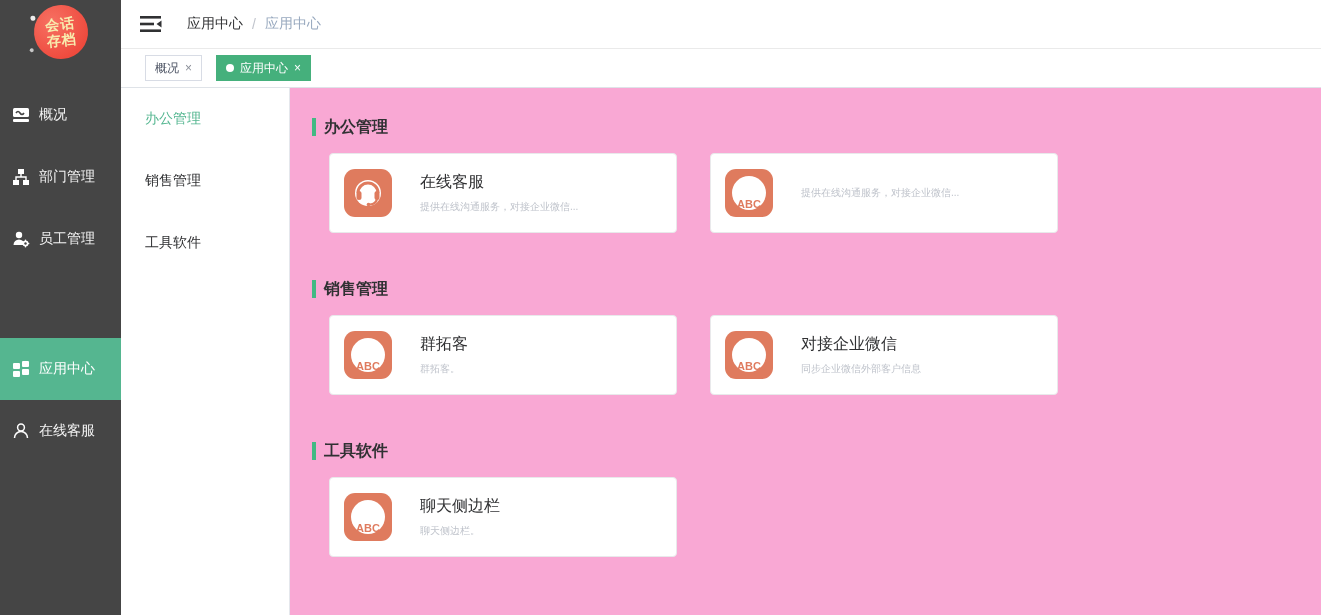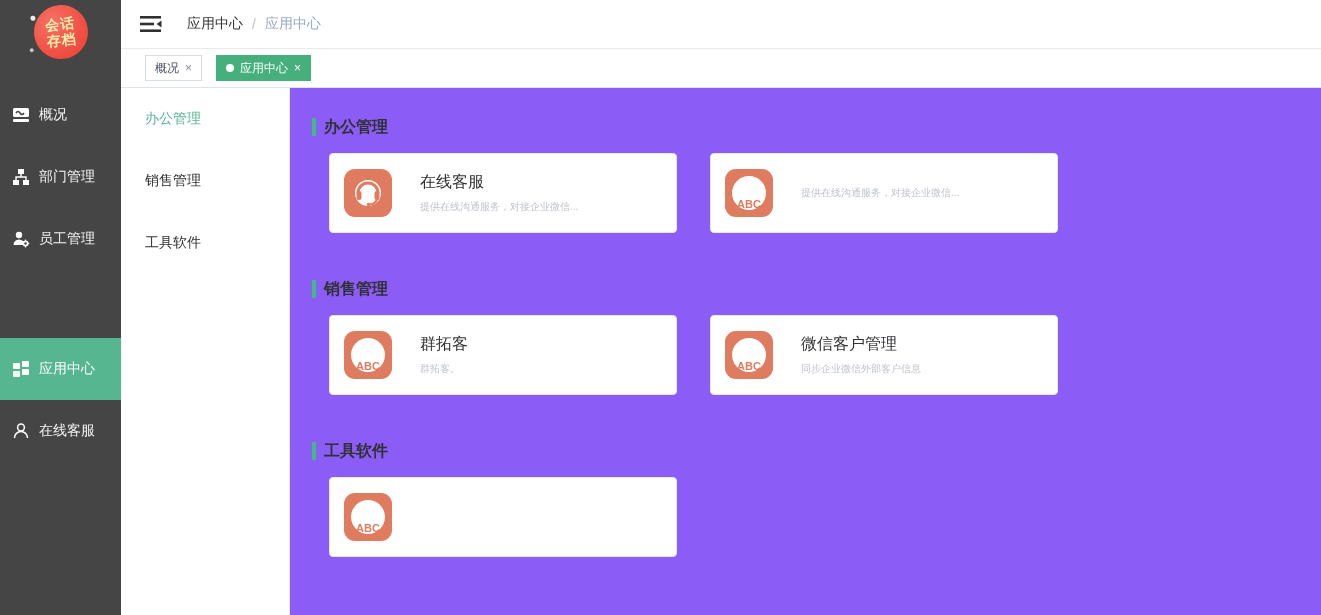--- a/index.html
+++ b/index.html
@@ -36,21 +36,21 @@
   .bc-sep{color:#c0c4cc;}
   .bc-last{color:#97a8be;}
 
   .tags-bar{height:38px;background:#fff;border-bottom:1px solid #dfe3e8;display:flex;align-items:center;padding-left:24px;box-shadow:0 1px 2px rgba(0,0,0,.03);}
   .tag{height:26px;box-sizing:border-box;display:inline-flex;align-items:center;padding:0 9px;border:1px solid #d8dce5;background:#fff;color:#495060;font-size:12px;margin-right:14px;cursor:pointer;}
   .tag .tag-close{margin-left:6px;font-size:12px;color:#8b8f99;line-height:1;cursor:pointer;}
   .tag.active{background:#45b07c;border-color:#45b07c;color:#fff;}
   .tag.active .tag-close{color:#fff;}
   .tag-dot{width:8px;height:8px;border-radius:50%;background:#fff;margin-right:6px;}
 
-  .content{flex:1;display:flex;min-height:0;background:#8b5cf6;}
+  .content{flex:1;display:flex;min-height:0;background:#f9a8d4;}
   .submenu{width:168px;min-width:168px;background:#fff;border-right:1px solid #e4e7ec;}
   .submenu-item{height:62px;display:flex;align-items:center;padding-left:24px;font-size:14px;color:#303133;cursor:pointer;}
   .submenu-item.active{color:#54b690;}
 
   .main{flex:1;padding:30px 20px 0 22px;overflow:hidden;}
   .section{margin-bottom:47px;}
   .section-title{display:flex;align-items:center;height:18px;margin-bottom:17px;}
   .accent{width:4px;height:18px;background:#42b983;margin-right:8px;}
   .section-title span{font-size:16px;font-weight:bold;color:#303133;}
   .cards{display:flex;gap:33px;margin-left:17px;}
@@ -236,39 +236,43 @@
                 <div class="card-desc">群拓客。</div>
               </div>
             </div>
             <div class="card">
               <div class="card-icon">
                 <div class="abc-circle">
                     <span>ABC</span>
                   </div>
               </div>
               <div class="card-text">
-                <div class="card-title">微信客户管理</div>
+                <div class="card-title">对接企业微信</div>
                 <div class="card-desc">同步企业微信外部客户信息</div>
               </div>
             </div>
           </div>
         </section>
 
         <section class="section">
           <div class="section-title">
             <span class="accent"></span>
             <span>工具软件</span>
           </div>
           <div class="cards">
             <div class="card">
               <div class="card-icon">
                 <div class="abc-circle">
                     <span>ABC</span>
                   </div>
               </div>
+              <div class="card-text">
+                <div class="card-title">聊天侧边栏</div>
+                <div class="card-desc">聊天侧边栏。</div>
+              </div>
             </div>
           </div>
         </section>
 
       </main>
     </div>
   </div>
 </div>
 
 </body></html>

